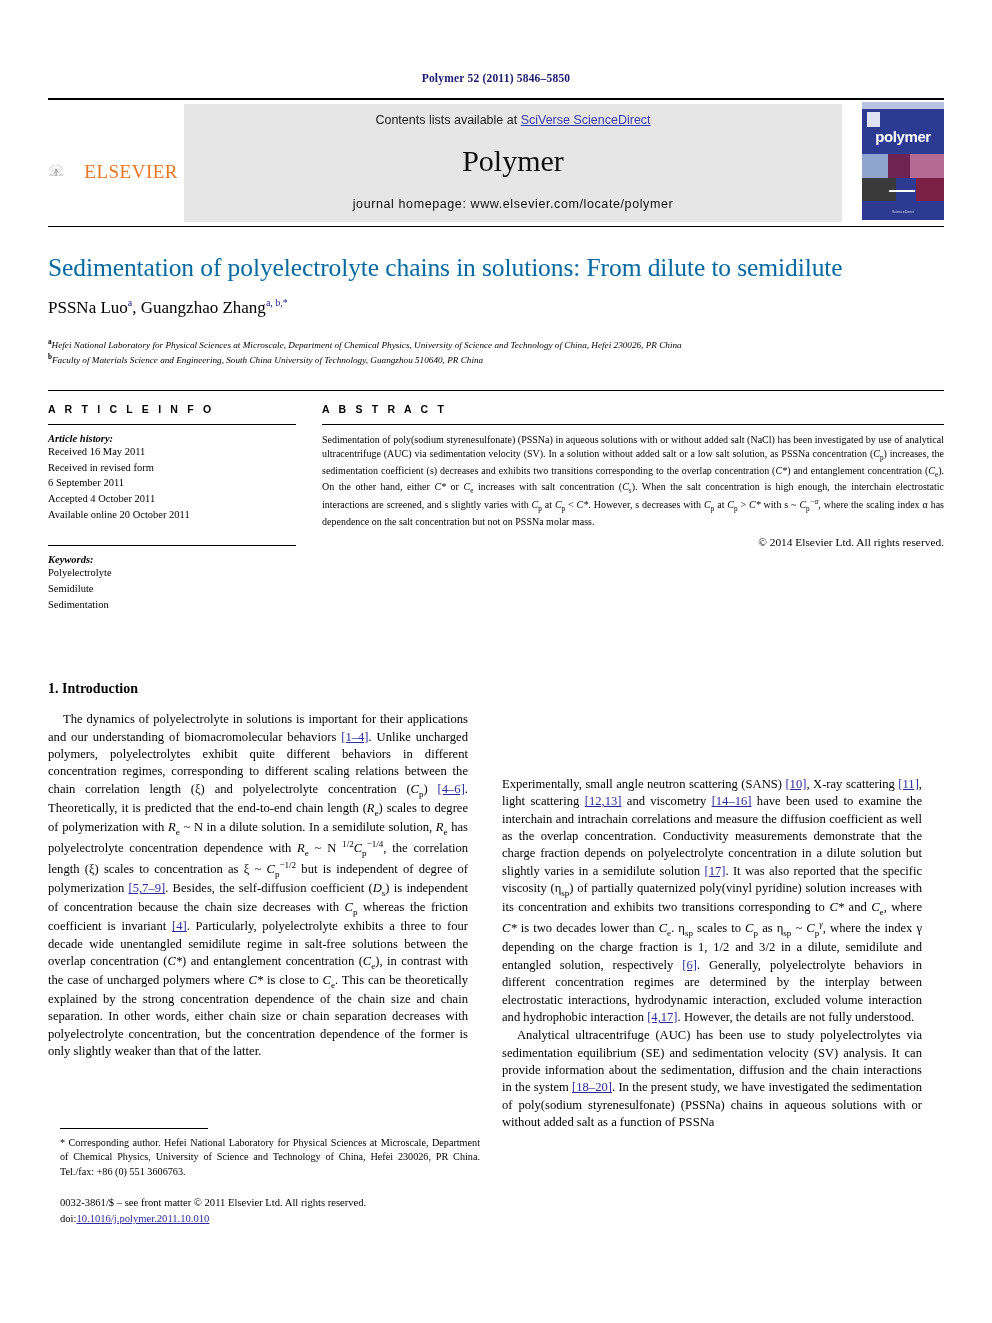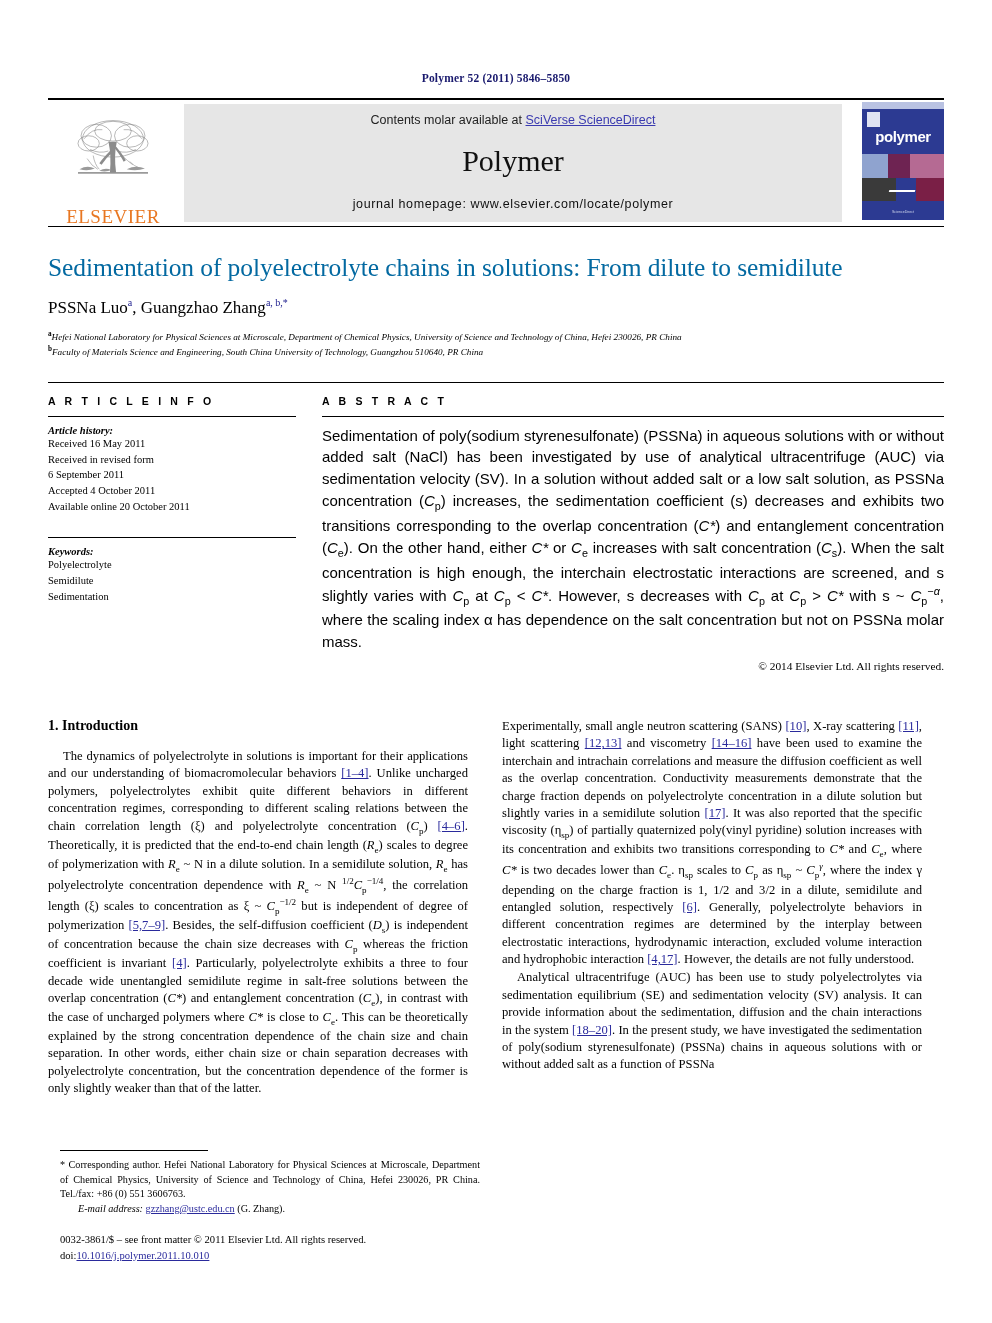--- a/index.html
+++ b/index.html
@@ -27,21 +27,21 @@
   
   .masthead {
     margin-top:14px;
     border-top:2px solid #000;
     display:flex;
     align-items:stretch;
     height:126px;
   }
   .logo-cell {
     width:130px; flex:0 0 130px;
-    display:flex; flex-direction:column;
+    display:flex; 
     align-items:center; justify-content:flex-start;
     padding-top:16px; box-sizing:border-box;gap:20px;
   }
   .tree-svg { width:104px; height:92px; display:block; }
   .elsevier-word {
     font-family:"Liberation Serif", serif;
     font-size:19px; letter-spacing:.5px;
     color:#e87722; line-height:1;
     margin-top:1px;
   }
@@ -93,21 +93,21 @@
   .art-title {
     font-family:"Liberation Serif", serif;
     font-size:25.5px; line-height:1.18; color:#0369a1;
     letter-spacing:-.1px;
   }
   .authors {
     font-family:"Liberation Serif", serif;
     font-size:17px; margin-top:14px; color:#000;
   }
   .authors sup { font-size:10px; color:#1a1a8c; vertical-align:super; }
-  .affils { margin-top:11px; }
+  .affils { margin-top:19px; }
   .affil {
     font-family:"Liberation Serif", serif;
     font-style:italic; font-size:9.2px; line-height:1.45; color:#000;
   }
   .affil sup { font-style:normal; font-weight:bold; font-size:7.2px; }
 
   
   .info-wrap { margin-top:22px; border-top:1.5px solid #000; padding-top:12px; display:flex; gap:26px; }
   .col-info { width:248px; flex:0 0 248px; }
   .col-abs  { flex:1 1 auto; }
@@ -120,27 +120,27 @@
   .hist-lbl, .kw-lbl {
     font-family:"Liberation Serif", serif;
     font-weight:bold; font-style:italic; font-size:10.5px;
   }
   .hist-line, .kw-line {
     font-family:"Liberation Serif", serif;
     font-size:10.5px; line-height:1.52;
   }
   .kw-block { margin-top:22px; }
   .abstract-body {
-    font-family:Liberation Sans, sans-serif;
-    font-size:15px; line-height:1.46; text-align:justify;
+    font-family:Liberation Serif, serif;
+    font-size:10px; line-height:1.46; text-align:justify;
   }
   .copyright { text-align:right; font-size:11.4px; margin-top:7px; font-family:"Liberation Serif", serif; }
 
   
-  .body-wrap { margin-top:46px; display:flex; gap:34px; }
+  .body-wrap { margin-top:68px; display:flex; gap:34px;align-items:center; }
   .bcol { width:420px; flex:0 0 420px; position:relative; }
   .h1 {
     font-family:"Liberation Serif", serif;
     font-weight:bold; font-size:14px; margin:0 0 14px 0;
   }
   .para {
     font-family:"Liberation Serif", serif;
     font-size:12.6px; line-height:1.38; text-align:justify;
     text-indent:15px; margin:0;
   }
@@ -204,21 +204,21 @@
           <path d="M8 70 q10 -6 20 -1 q-9 4 -20 1z"></path>
           <path d="M70 70 q12 -6 24 -1 q-11 4 -24 1z"></path>
           <path d="M34 72 q8 -5 16 -1 q-7 3 -16 1z"></path>
         </g>
       </svg>
       <div class="elsevier-word">ELSEVIER</div>
     </div>
 
     <div class="band">
       <div class="band-top">
-        <span>Contents molar available at </span><a class="sd-link" href="#">SciVerse ScienceDirect</a>
+        <span>Contents lists available at </span><a class="sd-link" href="#">SciVerse ScienceDirect</a>
       </div>
       <div class="band-title">Polymer</div>
       <div class="band-home">journal homepage: www.elsevier.com/locate/polymer</div>
     </div>
 
     <div class="cover-cell">
       <div class="cover">
         <div class="cover-strip"></div>
         <div class="cover-badge"></div>
         <div class="cover-title">polymer</div>
@@ -284,23 +284,20 @@
     <div class="bcol" style="height:545px;">
       <div class="h1">1.  Introduction</div>
 
       <p class="para">
         <span>The dynamics of polyelectrolyte in solutions is important for their applications and our understanding of biomacromolecular behaviors </span><a class="ref" href="#">[1–4]</a><span>. Unlike uncharged polymers, polyelectrolytes exhibit quite different behaviors in different concentration regimes, corresponding to different scaling relations between the chain correlation length (ξ) and polyelectrolyte concentration (</span><span class="ital">C</span><sub>p</sub><span>) </span><a class="ref" href="#">[4–6]</a><span>. Theoretically, it is predicted that the end-to-end chain length (</span><span class="ital">R</span><sub>e</sub><span>) scales to degree of polymerization with </span><span class="ital">R</span><sub>e</sub><span> ~ N in a dilute solution. In a semidilute solution, </span><span class="ital">R</span><sub>e</sub><span> has polyelectrolyte concentration dependence with </span><span class="ital">R</span><sub>e</sub><span> ~ N </span><sup>1/2</sup><span class="ital">C</span><sub>p</sub><sup>−1/4</sup><span>, the correlation length (ξ) scales to concentration as ξ ~ </span><span class="ital">C</span><sub>p</sub><sup>−1/2</sup><span> but is independent of degree of polymerization </span><a class="ref" href="#">[5,7–9]</a><span>. Besides, the self-diffusion coefficient (</span><span class="ital">D</span><sub>s</sub><span>) is independent of concentration because the chain size decreases with </span><span class="ital">C</span><sub>p</sub><span> whereas the friction coefficient is invariant </span><a class="ref" href="#">[4]</a><span>. Particularly, polyelectrolyte exhibits a three to four decade wide unentangled semidilute regime in salt-free solutions between the overlap concentration (</span><span class="ital">C*</span><span>) and entanglement concentration (</span><span class="ital">C</span><sub>e</sub><span>), in contrast with the case of uncharged polymers where </span><span class="ital">C*</span><span> is close to </span><span class="ital">C</span><sub>e</sub><span>. This can be theoretically explained by the strong concentration dependence of the chain size and chain separation. In other words, either chain size or chain separation decreases with polyelectrolyte concentration, but the concentration dependence of the former is only slightly weaker than that of the latter.</span>
       </p>
 
       <div class="footnotes">
         <div class="foot-rule"></div>
         <div class="fn">* Corresponding author. Hefei National Laboratory for Physical Sciences at Microscale, Department of Chemical Physics, University of Science and Technology of China, Hefei 230026, PR China. Tel./fax: +86 (0) 551 3606763.</div>
-        <div class="fn fn-email">
-          <span class="ital">E-mail address:</span> <a class="link" href="#">gzzhang@ustc.edu.cn</a><span> (G. Zhang).</span>
-        </div>
         <div class="imprint">
           <div>0032-3861/$ – see front matter © 2011 Elsevier Ltd. All rights reserved.</div>
           <div><span>doi:</span><a class="link" href="#">10.1016/j.polymer.2011.10.010</a></div>
         </div>
       </div>
     </div>
 
     <div class="bcol">
       <p class="para" style="text-indent:0;">
         <span>Experimentally, small angle neutron scattering (SANS) </span><a class="ref" href="#">[10]</a><span>, X-ray scattering </span><a class="ref" href="#">[11]</a><span>, light scattering </span><a class="ref" href="#">[12,13]</a><span> and viscometry </span><a class="ref" href="#">[14–16]</a><span> have been used to examine the interchain and intrachain correlations and measure the diffusion coefficient as well as the overlap concentration. Conductivity measurements demonstrate that the charge fraction depends on polyelectrolyte concentration in a dilute solution but slightly varies in a semidilute solution </span><a class="ref" href="#">[17]</a><span>. It was also reported that the specific viscosity (η</span><sub>sp</sub><span>) of partially quaternized poly(vinyl pyridine) solution increases with its concentration and exhibits two transitions corresponding to </span><span class="ital">C*</span><span> and </span><span class="ital">C</span><sub>e</sub><span>, where </span><span class="ital">C*</span><span> is two decades lower than </span><span class="ital">C</span><sub>e</sub><span>. η</span><sub>sp</sub><span> scales to </span><span class="ital">C</span><sub>p</sub><span> as η</span><sub>sp</sub><span> ~ </span><span class="ital">C</span><sub>p</sub><sup class="ital">γ</sup><span>, where the index γ depending on the charge fraction is 1, 1/2 and 3/2 in a dilute, semidilute and entangled solution, respectively </span><a class="ref" href="#">[6]</a><span>. Generally, polyelectrolyte behaviors in different concentration regimes are determined by the interplay between electrostatic interactions, hydrodynamic interaction, excluded volume interaction and hydrophobic interaction </span><a class="ref" href="#">[4,17]</a><span>. However, the details are not fully understood.</span>

